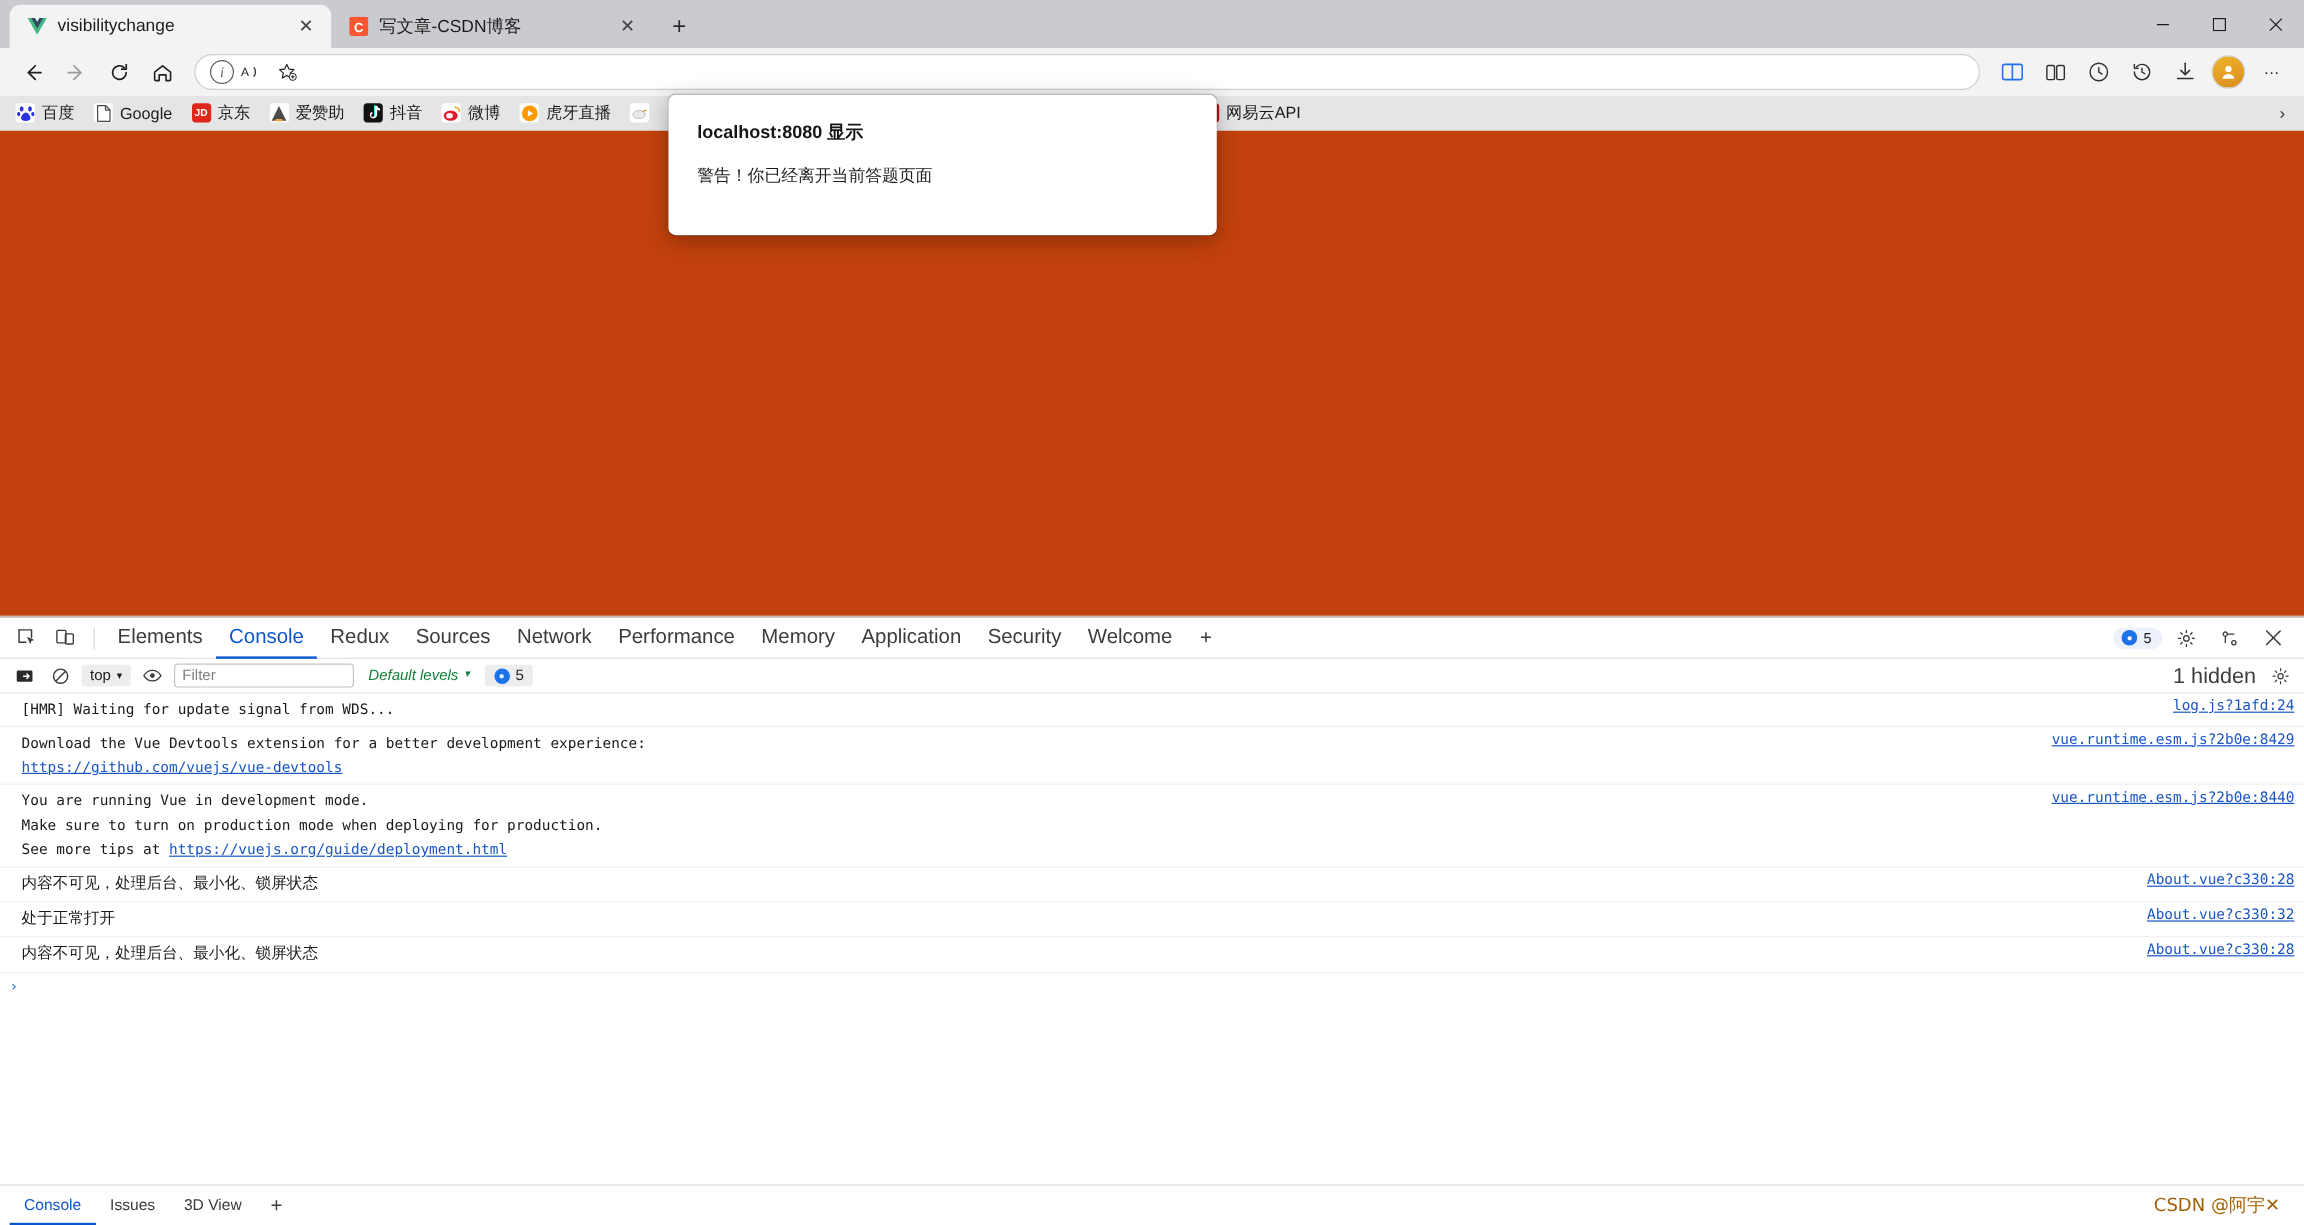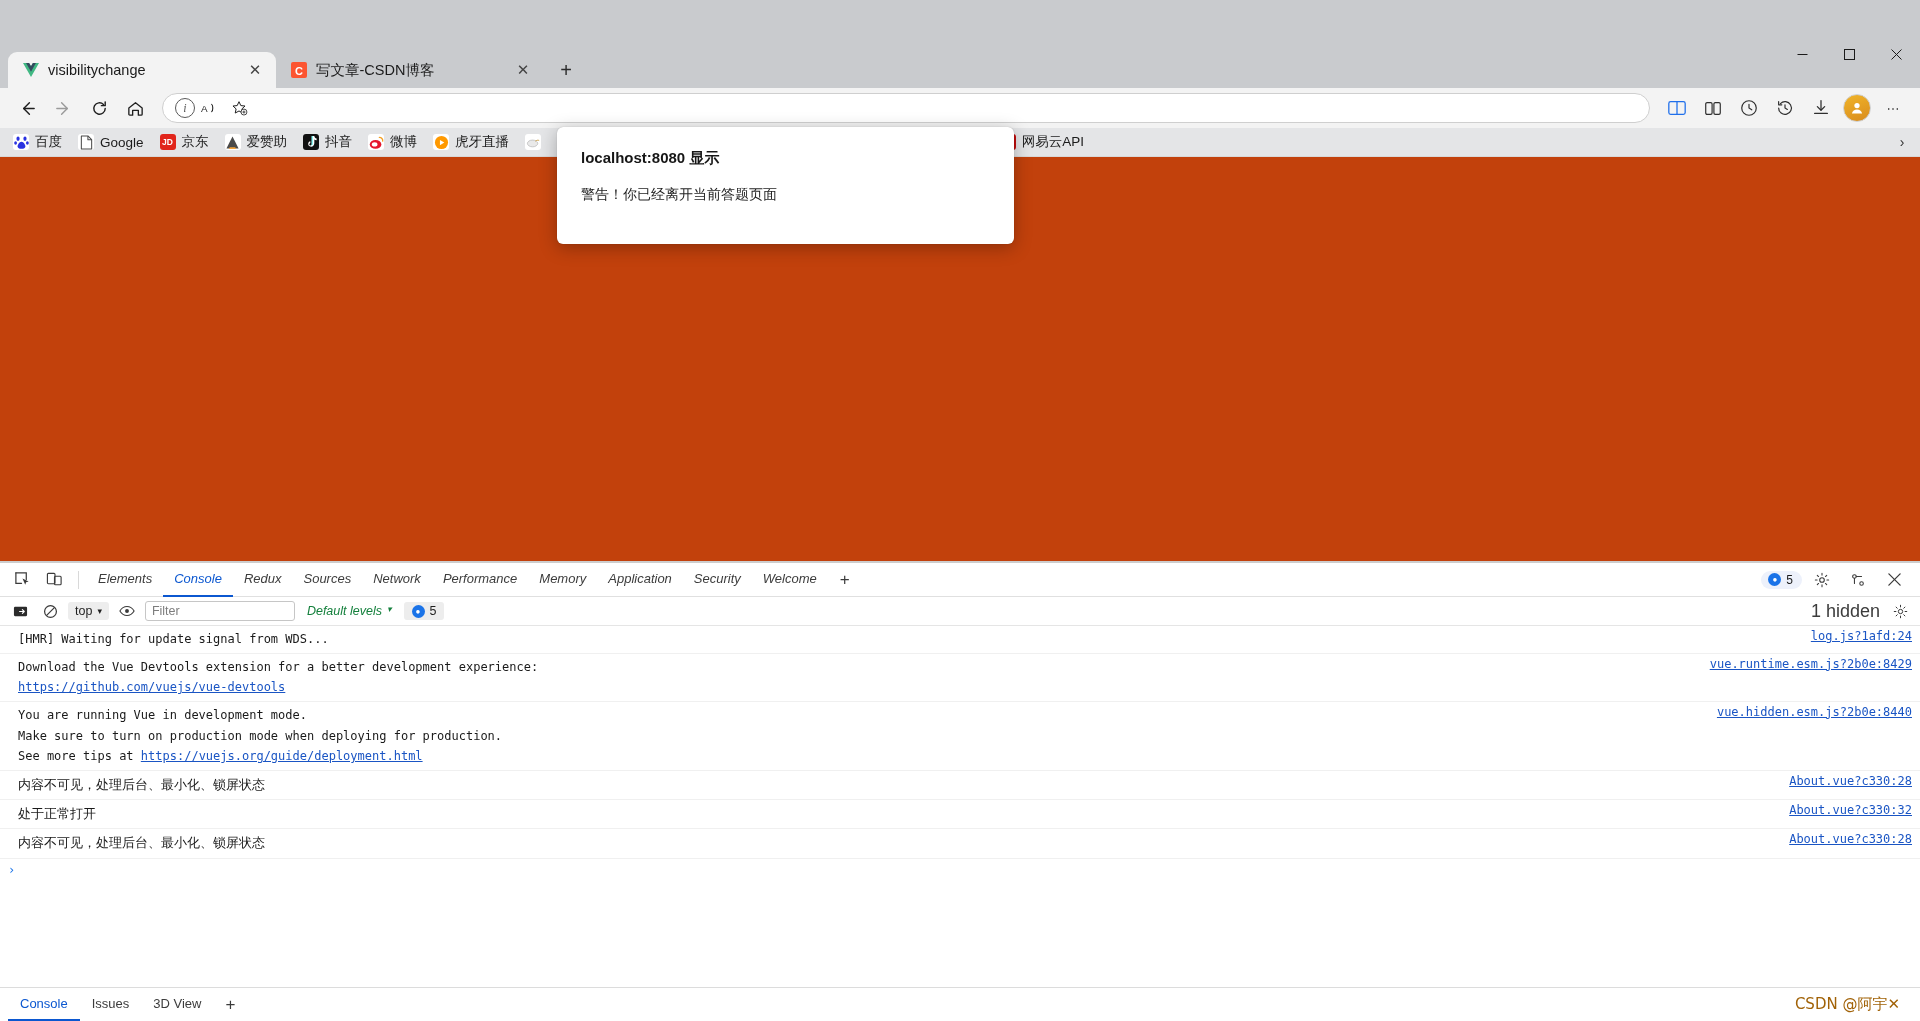--- a/index.html
+++ b/index.html
@@ -10,26 +10,25 @@
     font-size: 13px;
     background: #fff;
     overflow: hidden;
   }
   body { display: flex; flex-direction: column; }
 
   
   .browser-chrome { background: #c9cbce; flex: 0 0 auto; }
 
   .tabstrip {
-    height: 54px;
+    height: 40px;
     display: flex;
     align-items: flex-end;
     padding-left: 8px;
     position: relative;
-    margin-top: 34px;
   }
   .tab {
     height: 36px;
     display: flex;
     align-items: center;
     gap: 9px;
     padding: 0 10px 0 14px;
     border-radius: 9px 9px 0 0;
     min-width: 180px;
     max-width: 280px;
@@ -246,25 +245,24 @@
     display: flex; align-items: center; justify-content: center;
     color: #3b3b3b;
     margin: 0 2px;
     border-radius: 3px;
   }
   .dt-divider { width: 1px; height: 18px; background: #d9d9d9; margin: 0 8px; }
   .dt-tab {
     height: 33px;
     padding: 16px 11px;
     display: flex; align-items: center;
-    font-size: 13px;
+    font-size: 17px;
     color: #3c3c3c;
     border-bottom: 2px solid transparent;
     white-space: nowrap;
-    font-style: italic;
   }
   .dt-tab.active { color: #0b57d0; border-bottom-color: #0b57d0; }
   .dt-plus {
     width: 26px; height: 26px;
     display: flex; align-items: center; justify-content: center;
     font-size: 17px; color: #3b3b3b; font-weight: 300;
     margin-left: 4px;
   }
   .dt-right {
     margin-left: auto;
@@ -807,21 +805,21 @@
       <div class="log-row">
         <span class="log-text"><span>Download the Vue Devtools extension for a better development experience:
 </span><span class="log-link">https://github.com/vuejs/vue-devtools</span></span>
         <span class="log-src">vue.runtime.esm.js?2b0e:8429</span>
       </div>
 
       <div class="log-row">
         <span class="log-text"><span>You are running Vue in development mode.
 Make sure to turn on production mode when deploying for production.
 See more tips at </span><span class="log-link">https://vuejs.org/guide/deployment.html</span></span>
-        <span class="log-src">vue.hidden.esm.js?2b0e:8440</span>
+        <span class="log-src">vue.runtime.esm.js?2b0e:8440</span>
       </div>
 
       <div class="log-row">
         <span class="log-text cjk">内容不可见，处理后台、最小化、锁屏状态</span>
         <span class="log-src">About.vue?c330:28</span>
       </div>
 
       <div class="log-row">
         <span class="log-text cjk">处于正常打开</span>
         <span class="log-src">About.vue?c330:32</span>

